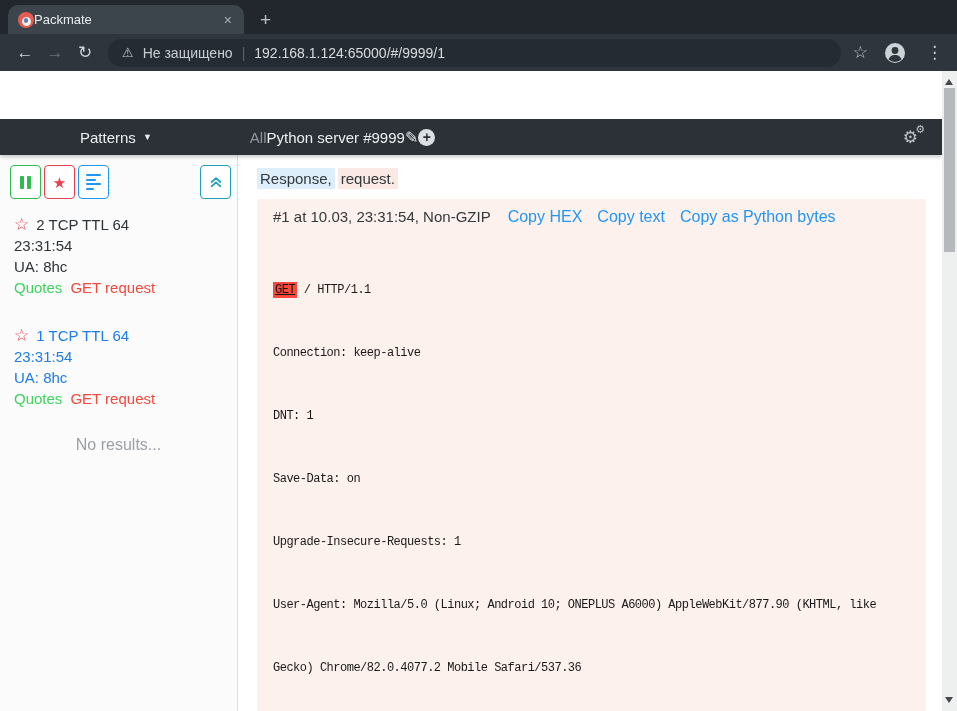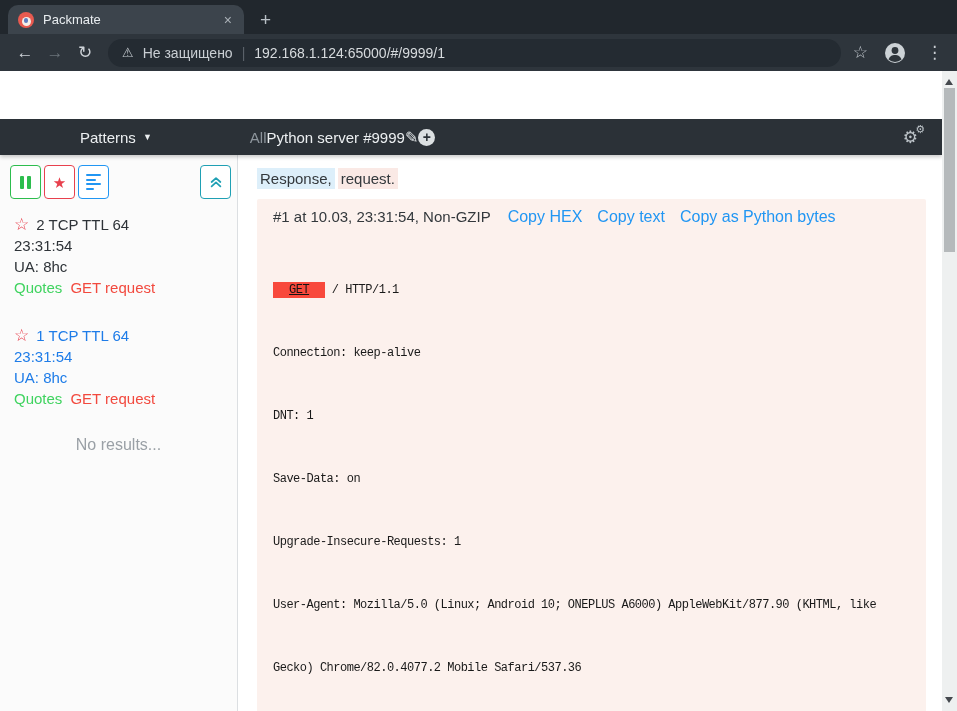--- a/index.html
+++ b/index.html
@@ -12,21 +12,21 @@
   
   .tabbar { height:34px; background:#21272d; display:flex; align-items:flex-end; }
   .tab {
     width:236px; height:29px; margin-left:8px; background:#3c444c;
     border-radius:10px 10px 0 0; display:flex; align-items:center;
     padding:0 10px; color:#e8ecef; font-size:13px;
   }
   .favicon { width:16px; height:16px; border-radius:50%; background:#e85a50; position:relative; flex:none; }
   .favicon::before { content:""; position:absolute; left:3.5px; top:5px; width:9px; height:9px; border-radius:50%; background:#f4efe9; }
   .favicon::after { content:""; position:absolute; left:6px; top:6px; width:4px; height:5px; border-radius:2px; background:#5d7cc0; }
-  .tab-title { flex:1; margin-left:9px; white-space:nowrap; overflow:hidden; }
+  .tab-title { flex:1; white-space:nowrap; overflow:hidden; }
   .tab-close { color:#aab1b7; font-size:14px; padding:0 2px; }
   .newtab { color:#b9c0c6; font-size:19px; margin:0 0 5px 16px; line-height:1; }
 
   .toolbar { height:37px; background:#2e353c; display:flex; align-items:center; padding:0 10px; }
   .nav-icon { width:30px; text-align:center; font-size:17px; color:#ced3d8; line-height:1; }
   .nav-icon.fwd { color:#6b737a; }
   .urlbar {
     flex:1; height:28px; background:#242b32; border-radius:14px; margin:0 8px;
     display:flex; align-items:center; padding:0 14px; gap:9px; font-size:14px; color:#c9ced3;
   }
@@ -97,21 +97,21 @@
   .pkt-title { margin-right:17px; white-space:nowrap; }
   .pkt-actions { display:flex; gap:15px; font-size:16px; }
   .pkt-actions a { color:#2196f3; text-decoration:none; white-space:nowrap; }
 
   .mono {
     margin-top:12px; font-family:"Liberation Mono","DejaVu Sans Mono",monospace;
     font-size:12px; letter-spacing:-0.5px; line-height:21px; color:#191919;
     white-space:pre; overflow:hidden;
   }
   .mono-line { min-height:21px; }
-  .hl-method { background:#f8493c; color:#141414; padding:1px 16px;text-decoration:underline; }
+  .hl-method { background:#f8493c; color:#141414; padding:1px 2px;text-decoration:underline; }
 
   
   .scrollbar { width:15px; flex:none; background:#eef0f0; position:relative; }
   .sb-arrow { width:0; height:0; border-left:4px solid transparent; border-right:4px solid transparent; position:absolute; left:3px; }
   .sb-arrow.up { top:8px; border-bottom:6px solid #45494e; }
   .sb-arrow.down { bottom:8px; border-top:6px solid #45494e; }
   .sb-thumb { position:absolute; left:2px; right:2px; top:17px; height:164px; background:#b5b9bb; }
 </style>
 </head>
 <body>

